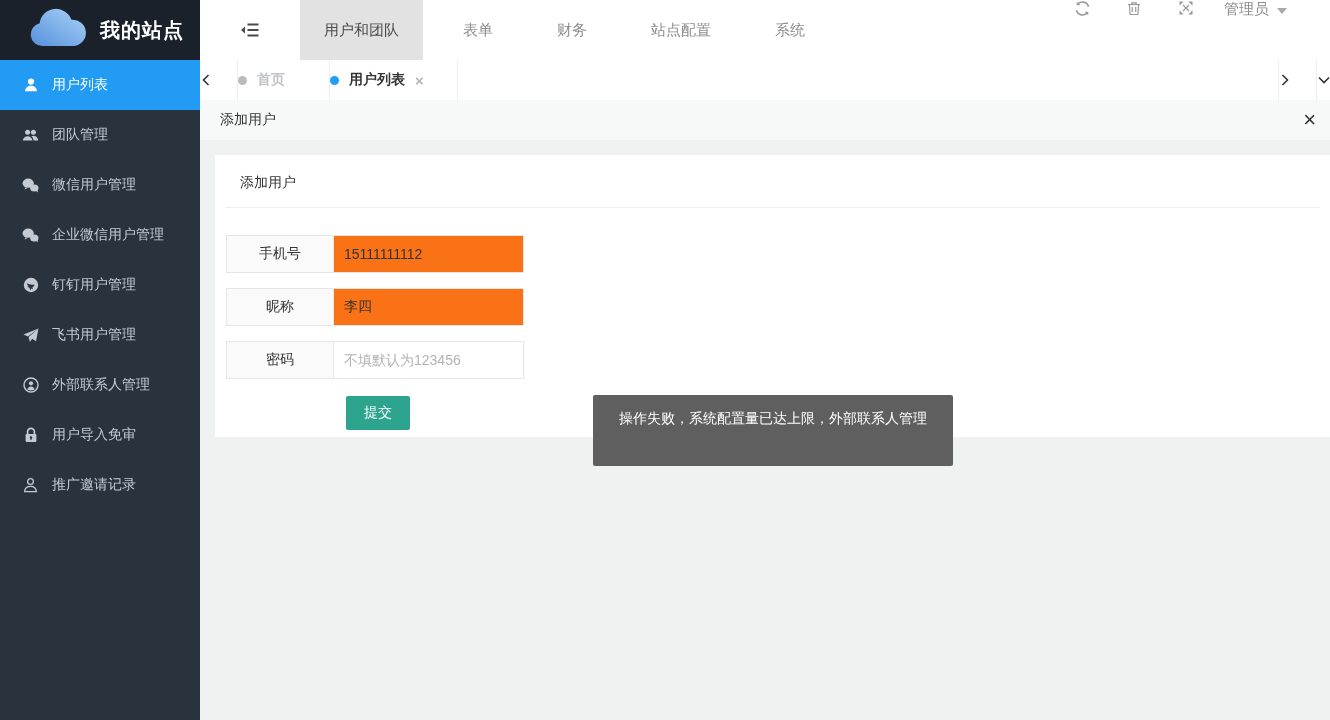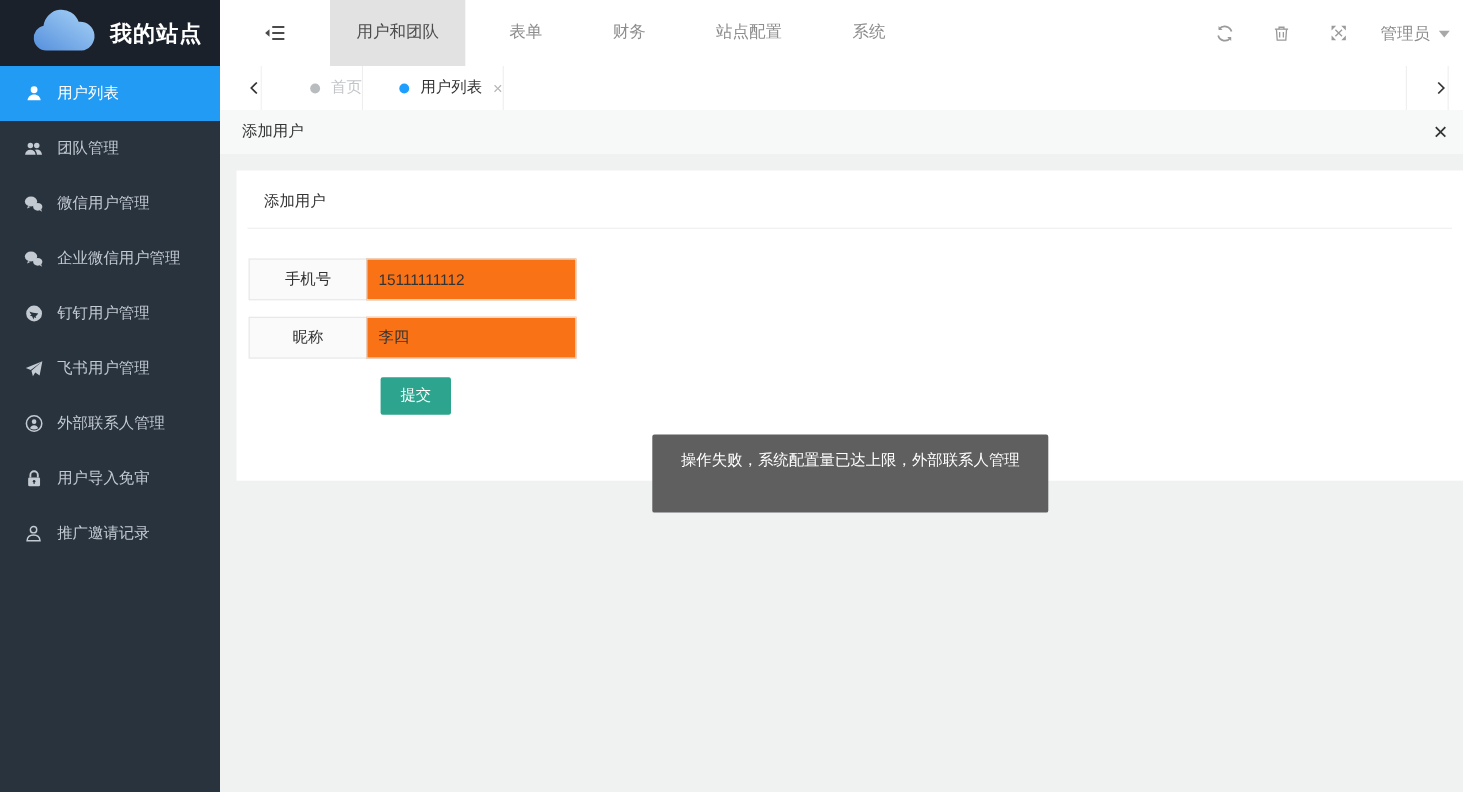--- a/index.html
+++ b/index.html
@@ -22,31 +22,31 @@
 
   
   .header { position:absolute; left:200px; top:0; width:1130px; height:60px; background:#fff;
             display:flex; align-items:stretch; }
   .collapse-btn { width:100px; display:flex; align-items:center; justify-content:center;
                   color:#4a4a4a; cursor:pointer; flex:none; }
   .nav { display:flex; align-items:stretch; }
   .nav-item { line-height:60px; padding:0 24px; font-size:15px; color:#8d8d8d; cursor:pointer; }
   .nav-item.active { background:#e2e2e2; color:#4c4c4c; }
   .nav-item + .nav-item { margin-left:16px; }
-  .header-right { margin-left:auto; display:flex; align-items:center; padding-right:12px; color:#9a9a9a; }
+  .header-right { margin-left:auto; display:flex; align-items:flex-start; padding-right:43px; color:#9a9a9a; }
   .hicon { width:52px; display:flex; justify-content:center; align-items:center; cursor:pointer; color:#9a9a9a; }
   .usermenu { display:flex; align-items:center; margin-left:12px; cursor:pointer; }
   .usermenu .uname { font-size:15px; color:#8d8d8d; }
   .caret { width:0; height:0; border-left:5px solid transparent; border-right:5px solid transparent;
            border-top:6px solid #a8a8a8; margin-left:8px; margin-top:2px; }
 
   
   .tabbar { position:absolute; left:200px; top:60px; width:1130px; height:40px; background:#fff; }
-  .tb-cell { position:absolute; top:0; height:40px; display:flex; align-items:center; justify-content:flex-end;
-             cursor:pointer; background:#fff; }
+  .tb-cell { position:absolute; top:0; height:40px; display:flex; align-items:center; justify-content:flex-start;
+             cursor:pointer; background:#fff;font-weight:bold; }
   .tb-left { left:0; width:38px; border-right:1px solid #eee; }
   .tb-tab-home { left:38px; width:92px; border-right:1px solid #eee; }
   .tb-tab-users { left:130px; width:128px; border-right:1px solid #eee; }
   .tb-right1 { left:1078px; width:38px; border-left:1px solid #eee; }
   .tb-right2 { left:1116px; width:38px; border-left:1px solid #eee; }
   .dot { width:9px; height:9px; border-radius:50%; margin-right:10px; }
   .dot-gray { background:#b9bcbf; }
   .dot-blue { background:#1e9fff; }
   .tb-label-inactive { color:#c2c5c8; font-size:14px; }
   .tb-label-active { color:#333; font-size:14px; }
@@ -273,19 +273,23 @@
     <div class="card-divider"></div>
     <div class="form-area">
       <div class="frow">
         <div class="flabel">手机号</div>
         <input class="finput filled" type="text" value="15111111112" style="">
       </div>
       <div class="frow">
         <div class="flabel">昵称</div>
         <input class="finput filled" type="text" value="李四" style="">
       </div>
+      <div class="frow">
+        <div class="flabel">密码</div>
+        <input class="finput" type="text" placeholder="不填默认为123456" style="">
+      </div>
       <button class="submit-btn">提交</button>
     </div>
   </div>
 
   <div class="toast">操作失败，系统配置量已达上限，外部联系人管理</div>
 
 </div>
 
 </body></html>

